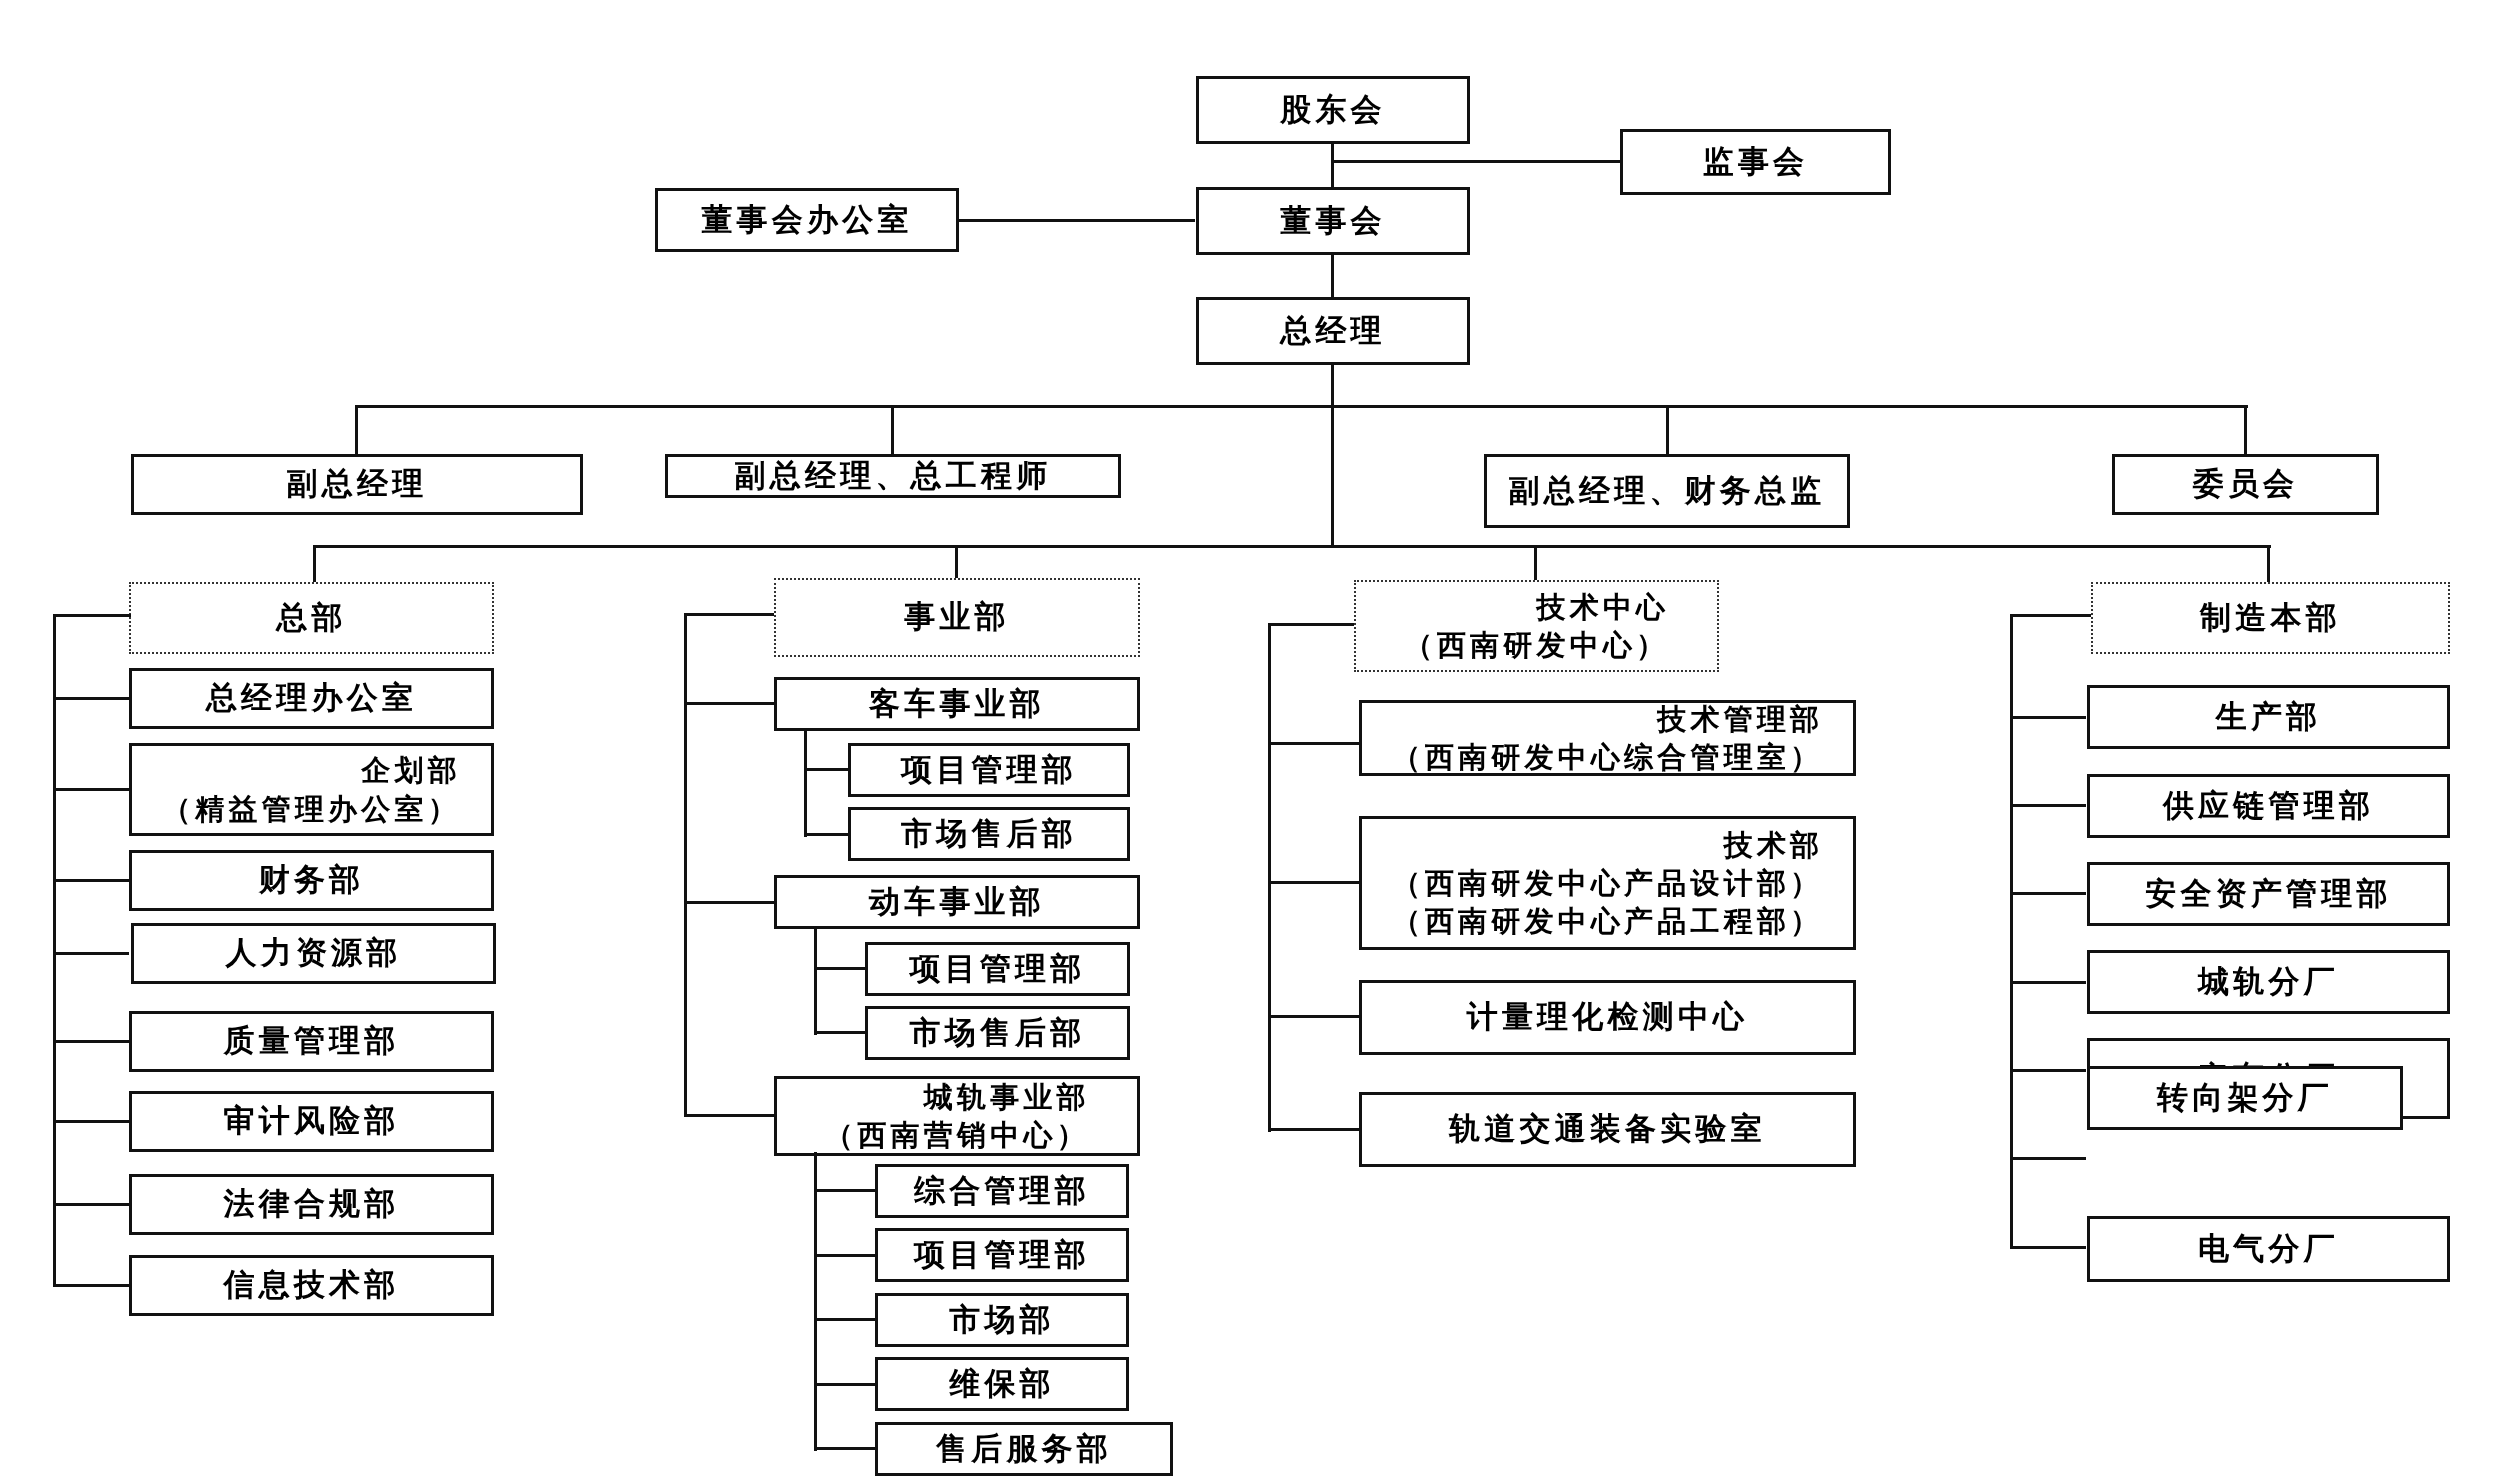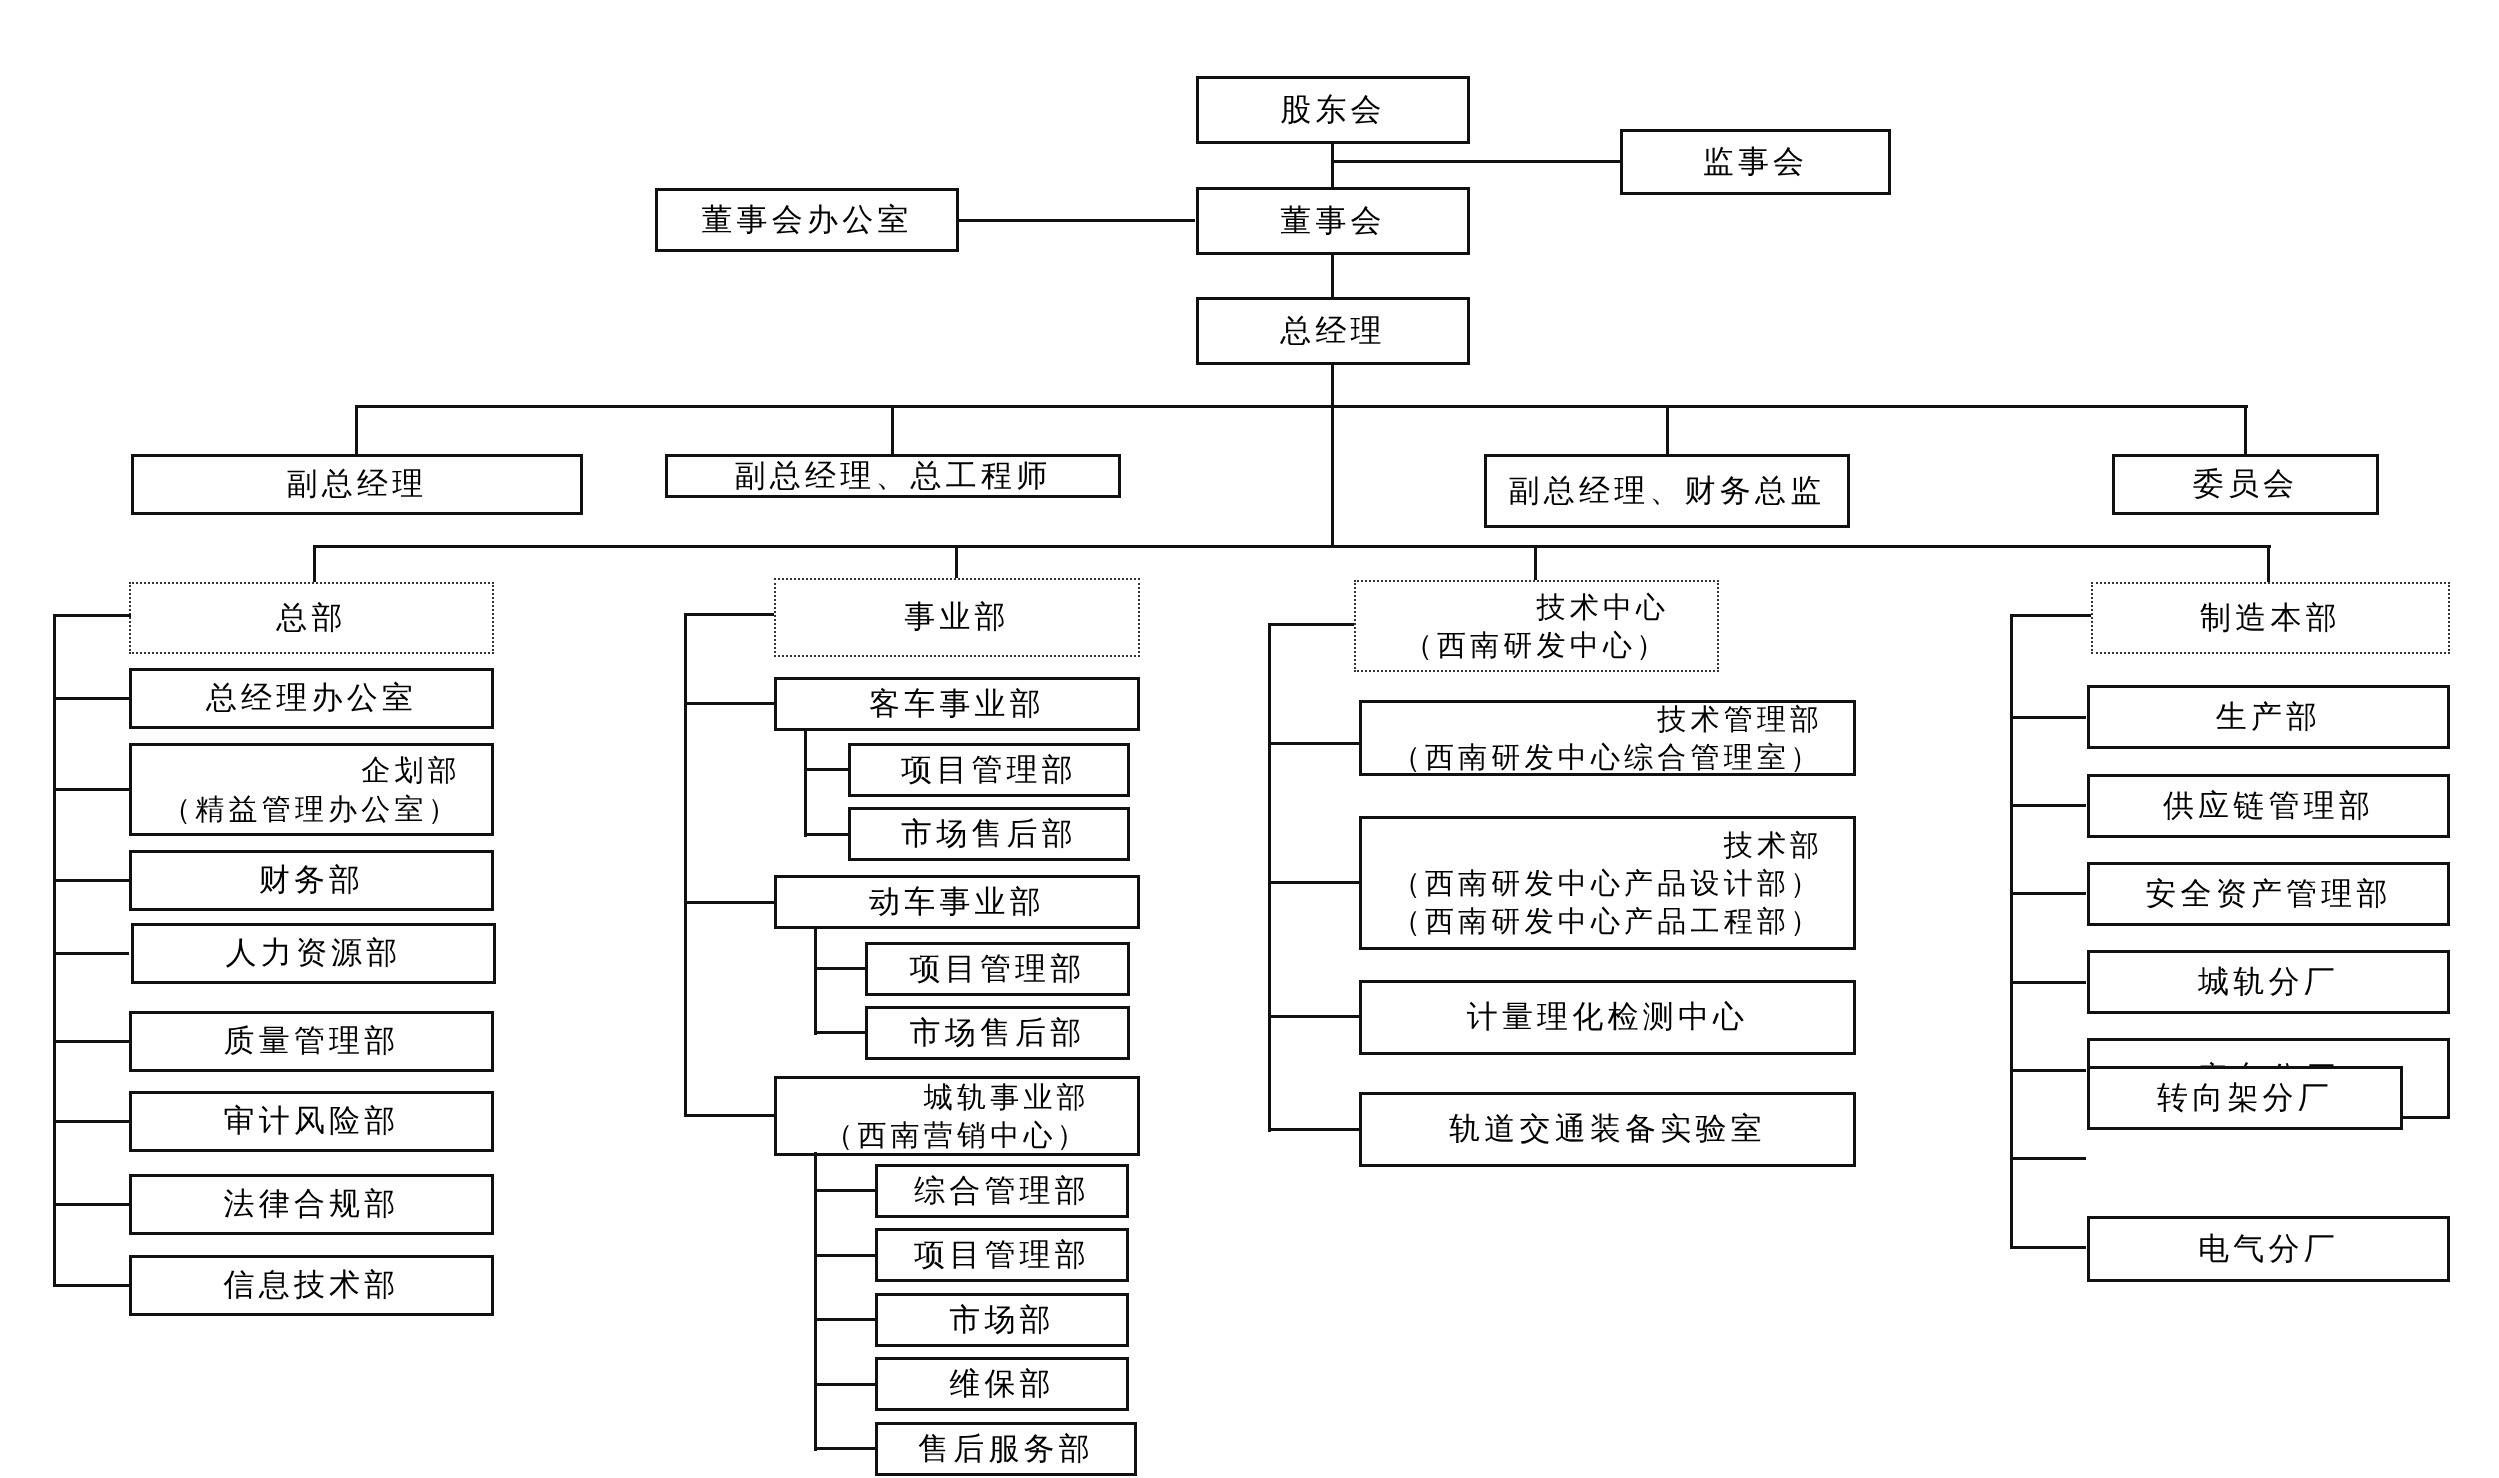--- a/index.html
+++ b/index.html
@@ -10,21 +10,21 @@
     font-family:"Liberation Sans","DejaVu Sans",sans-serif;
     color:#000;
   }
   .node{
     position:absolute;
     box-sizing:border-box;
     border:3.4px solid #111;
     background:#fff;
     display:flex;align-items:center;justify-content:center;
     text-align:center;
-    font-size:31px;font-weight:normal;
+    font-size:31px;font-weight:bold;
     letter-spacing:4.2px;
     line-height:1.32;
     white-space:pre-line;
   }
   .node.multi{font-size:29px;text-align:right;}
   .node.dotted{border:2.5px dotted #333;}
   .hline{position:absolute;height:3.4px;background:#111;}
   .vline{position:absolute;width:3.4px;background:#111;}
 </style>
 </head>
@@ -92,21 +92,21 @@
   <div class="node" style="left:774px;top:875px;width:366px;height:54px">动车事业部</div>
   <div class="node" style="left:865px;top:942px;width:265px;height:54px">项目管理部</div>
   <div class="node" style="left:865px;top:1006px;width:265px;height:54px">市场售后部</div>
 
   <div class="node multi" style="left:774px;top:1076px;width:366px;height:80px">城轨事业部
 （西南营销中心）</div>
   <div class="node" style="left:875px;top:1164px;width:254px;height:54px">综合管理部</div>
   <div class="node" style="left:875px;top:1228px;width:254px;height:54px">项目管理部</div>
   <div class="node" style="left:875px;top:1293px;width:254px;height:54px">市场部</div>
   <div class="node" style="left:875px;top:1357px;width:254px;height:54px">维保部</div>
-  <div class="node" style="left:875px;top:1422px;width:262px;height:54px">售后服务部</div>
+  <div class="node" style="left:875px;top:1422px;width:298px;height:54px">售后服务部</div>
 
   <div class="vline" style="left:684px;top:613px;height:504px"></div>
   <div class="hline" style="left:684px;top:613px;width:90px"></div>
   <div class="hline" style="left:684px;top:702px;width:90px"></div>
   <div class="hline" style="left:684px;top:901px;width:90px"></div>
   <div class="hline" style="left:684px;top:1114px;width:90px"></div>
 
   <div class="vline" style="left:804px;top:728px;height:109px"></div>
   <div class="hline" style="left:804px;top:768px;width:44px"></div>
   <div class="hline" style="left:804px;top:833px;width:44px"></div>

